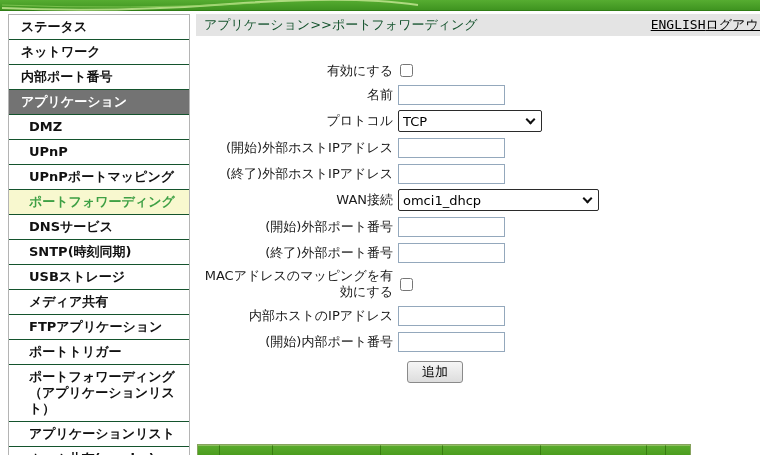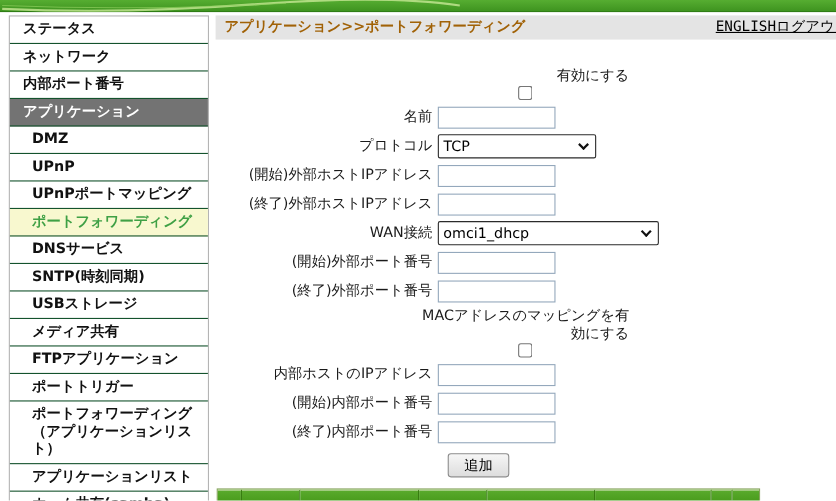--- a/index.html
+++ b/index.html
@@ -39,35 +39,35 @@
   .sb-item.active { background:#737373; color:#ffffff; }
   .sb-item.selected { background:#f8f8cf; color:#3fa045; }
 
   
   .main-header {
     position: absolute; left:196px; top:14px; width:564px; height:22px;
     background:#e4e4e4;
   }
   .breadcrumb {
     display:inline-block; padding-left:8px; line-height:22px;
-    color:#a16207; font-size:13px;font-weight:bold;
+    color:#14532d; font-size:13px;
   }
   .header-links {
     position:absolute; right:-12px; top:0; line-height:22px; white-space:nowrap;
   }
   .header-links a {
     color:#000; text-decoration:underline;
     font-family:"DejaVu Sans Mono","Liberation Mono",monospace;
     font-size:13px; cursor:pointer;
   }
 
   
   .form-area { position:absolute; left:196px; top:62px; width:560px; }
   .form-row { display:flex; align-items:center; min-height:21px; margin-bottom:5px; }
-  .form-row.checkbox-row { min-height:17px;flex-direction:column; }
+  .form-row.checkbox-row { min-height:17px; }
   .form-label {
     width:202px; text-align:right; padding-right:5px;
     line-height:16px; color:#1a1a1a;
   }
   .form-row input[type="text"] {
     width:107px; height:20px; border:1px solid #94a8bc;
     font-size:13px; padding:1px 3px; outline:none; background:#fff;
   }
   .form-row input[type="checkbox"] { width:13px; height:13px; margin-left:2px; }
   .select-wrap { position:relative; display:inline-block; }
@@ -180,24 +180,20 @@
         <input type="checkbox" style="">
       </div>
       <div class="form-row">
         <label class="form-label">内部ホストのIPアドレス</label>
         <input type="text" style="">
       </div>
       <div class="form-row">
         <label class="form-label">(開始)内部ポート番号</label>
         <input type="text" style="">
       </div>
-      <div class="form-row">
-        <label class="form-label">(終了)内部ポート番号</label>
-        <input type="text" style="">
-      </div>
     </div>
   <div class="form-row button-row">
     <button class="add-button">追加</button>
   </div>
 </div>
 
 <div class="result-header">
     <div class="cell" style="width: 22px;"></div>
     <div class="cell" style="width: 53px;"></div>
     <div class="cell" style="width: 108px;"></div>

